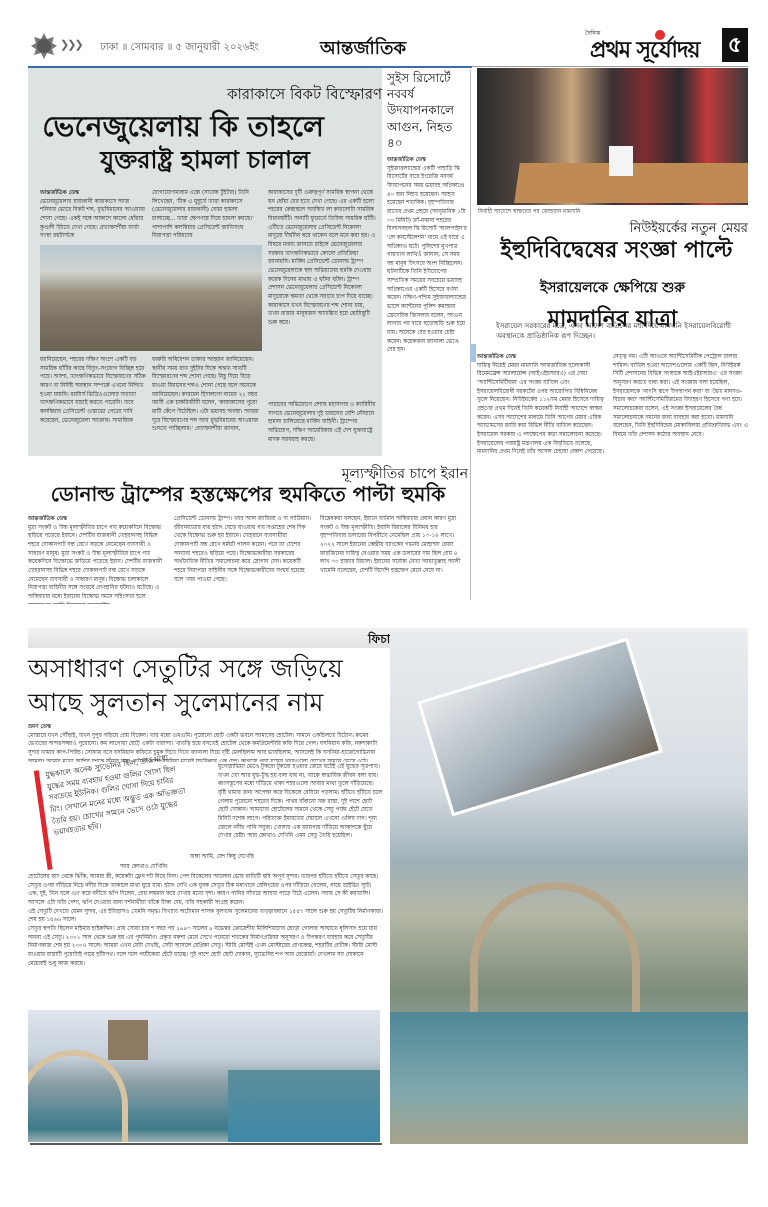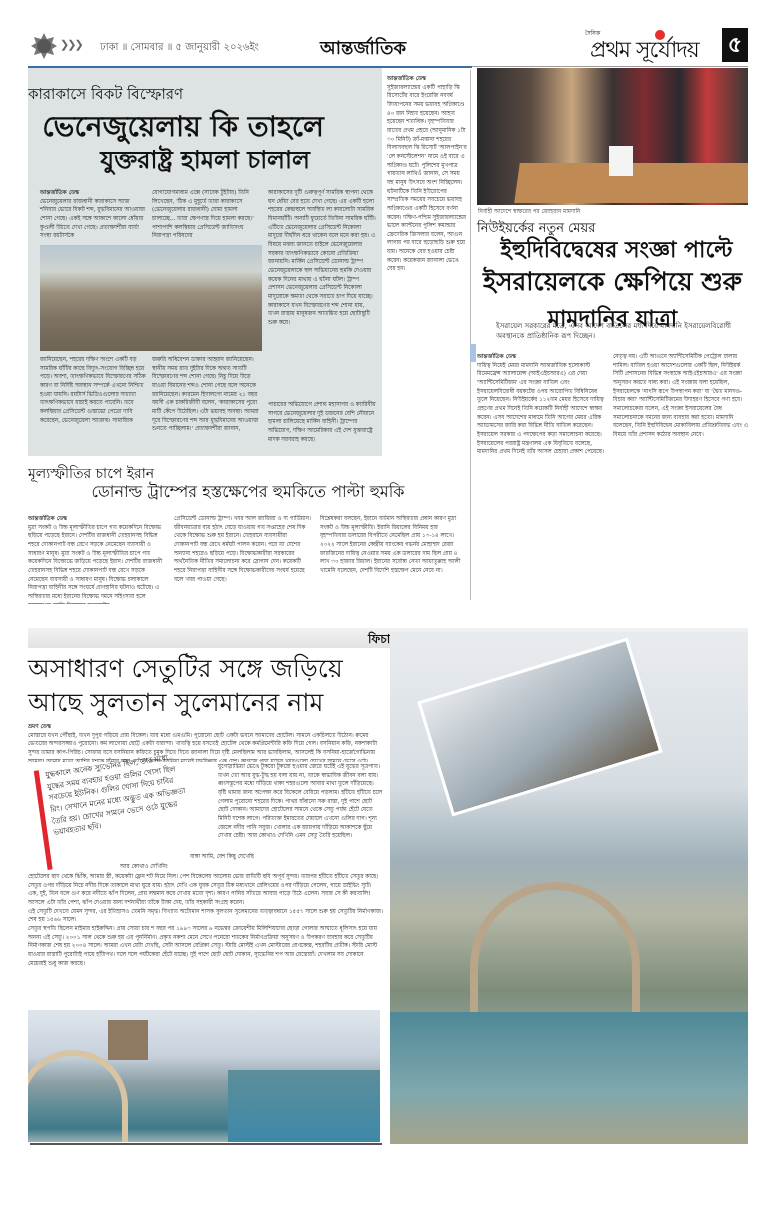--- a/index.html
+++ b/index.html
@@ -4,27 +4,27 @@
 <style>
 *{box-sizing:border-box;margin:0;padding:0}
 html,body{width:768px;height:1207px;background:#fff;overflow:hidden}
 body{font-family:"DejaVu Sans",sans-serif;color:#222;position:relative}
 .abs{position:absolute}
 .logo-icon{left:30px;top:32px;width:28px;height:28px}
 .chev{left:60px;top:38px;font-size:11px;color:#666;letter-spacing:-2px}
 .dateline{left:100px;top:39px;font-size:10px;color:#555}
 .section-title{left:320px;top:34px;font-size:18px;font-weight:bold;color:#111}
 .brand-small{left:585px;top:28px;font-size:6px;color:#333}
-.brand{left:590px;top:32px;font-size:22px;font-weight:normal;color:#111;font-family:"DejaVu Serif",serif;letter-spacing:-1px}
+.brand{left:590px;top:32px;font-size:22px;font-weight:bold;color:#111;font-family:"DejaVu Serif",serif;letter-spacing:-1px}
 .sun{left:655px;top:30px;width:10px;height:10px;border-radius:50%;background:#e53030}
 .pagenum{left:722px;top:28px;width:26px;height:34px;background:#111;color:#fff;font-size:22px;font-weight:bold;text-align:center;line-height:34px}
 .rule{left:28px;top:66px;width:444px;height:2px;background:#3b6ea5}
 .rule2{left:472px;top:66px;width:276px;height:1px;background:#999}
 .panel-grey{left:28px;top:68px;width:354px;height:388px;background:#dde2e3}
-.kicker{font-size:14px;color:#111;text-align:left}
+.kicker{font-size:14px;color:#111;text-align:right}
 .headline{font-size:27px;font-weight:bold;color:#111;text-align:center;line-height:1.22}
 .body{font-size:5.6px;line-height:1.55;color:#333}
 .col{position:absolute}
 .photo{position:absolute;overflow:hidden}
 .p-city{background:linear-gradient(180deg,#b8c7d1 0%,#cfd4cf 25%,#9a8f7d 45%,#7e7263 70%,#6b6455 100%)}
 .p-mamdani{background:linear-gradient(90deg,#2a2a2c 0%,#5a4b42 20%,#c8a57e 35%,#3a3234 50%,#7d2c31 62%,#2b2a2e 75%,#c23b3b 85%,#3a3838 100%)}
 .p-table{position:absolute;left:40px;top:95px;width:245px;height:40px;background:#c08a55;transform:skewX(-8deg)}
 .p-bridge1{background:linear-gradient(180deg,#e9ecef 0%,#d6dde2 30%,#9fb0b8 45%,#b4b7a6 55%,#7e8d7a 70%,#9ab1b3 85%,#c1cfd0 100%)}
 .p-bridge2{background:linear-gradient(180deg,#dfe5ec 0%,#c6d1dc 35%,#8d9fa5 55%,#5d8a95 75%,#3f7a8a 90%,#9ab1b3 100%)}
 .arch{position:absolute;border:6px solid #c9b69a;border-bottom:none;border-radius:120px 120px 0 0}
@@ -74,46 +74,47 @@
   <div class="body">জানিয়েছেন, শহরের দক্ষিণ অংশে একটি বড় সামরিক ঘাঁটির কাছে বিদ্যুৎ-সংযোগ বিচ্ছিন্ন হয়ে পড়ে। অবশ্য, তাৎক্ষণিকভাবে বিস্ফোরণের সঠিক কারণ বা নির্দিষ্ট অবস্থান সম্পর্কে এখনো নিশ্চিত হওয়া যায়নি। রয়টার্স ভিডিওগুলোর সত্যতা তাৎক্ষণিকভাবে যাচাই করতে পারেনি। তবে কলম্বিয়ার প্রেসিডেন্ট গুস্তাভো পেত্রো দাবি করেছেন, ভেনেজুয়েলা আক্রান্ত। সামাজিক</div>
 </div>
 <div class="col" style="left:152px;top:355px;width:110px;height:95px;overflow:hidden">
   <div class="body">জরুরি অধিবেশন ডাকার আহ্বান জানিয়েছেন। স্থানীয় সময় রাত দুইটার দিকে অন্তত সাতটি বিস্ফোরণের শব্দ শোনা গেছে। নিচু দিয়ে উড়ে যাওয়া বিমানের শব্দও শোনা গেছে বলে অনেকে জানিয়েছেন। কারমেন হিদালগো নামের ২১ বছর বয়সী এক চাকরিজীবী বলেন, 'কারাকাসের পুরো মাটি কেঁপে উঠেছিল। এটা ভয়াবহ অবস্থা। আমরা দূরে বিস্ফোরণের শব্দ আর যুদ্ধবিমানের আওয়াজ শুনতে পাচ্ছিলাম।' প্রত্যক্ষদর্শীরা জানান,</div>
 </div>
 <div class="col" style="left:268px;top:400px;width:108px;height:50px;overflow:hidden">
   <div class="body">পাচারের অভিযোগে প্রশান্ত মহাসাগর ও ক্যারিবীয় সাগরে ভেনেজুয়েলার দুই ডজনের বেশি নৌযানে হামলা চালিয়েছে মার্কিন বাহিনী। ট্রাম্পের অভিযোগ, দক্ষিণ আমেরিকার এই দেশ যুক্তরাষ্ট্রে মাদক সরবরাহ করছে।</div>
 </div>
 
 <div class="col" style="left:387px;top:70px;width:80px;height:385px;overflow:hidden">
+  <div style="font-size:12px;line-height:1.35;color:#111">সুইস রিসোর্টে নববর্ষ উদযাপনকালে আগুন, নিহত ৪০</div>
   <div class="body" style="font-weight:bold;margin-top:4px">আন্তর্জাতিক ডেস্ক</div>
   <div class="body">সুইজারল্যান্ডের একটি পাহাড়ি স্কি রিসোর্টের বারে ইংরেজি নববর্ষ উদযাপনের সময় ভয়াবহ অগ্নিকাণ্ডে ৪০ জন নিহত হয়েছেন। আহত হয়েছেন শতাধিক। বৃহস্পতিবার রাতের প্রথম প্রহরে (আনুমানিক ১টা ৩০ মিনিট) ক্রাঁ-মন্তানা শহরের বিলাসবহুল স্কি রিসোর্ট 'আলপাইন'র 'লে কনস্টেলেশন' নামে ওই বারে এ অগ্নিকাণ্ড ঘটে। পুলিশের মুখপাত্র গায়তান লাথিওঁ জানান, সে সময় বহু মানুষ উৎসবে অংশ নিচ্ছিলেন। ঘটনাটিকে তিনি ইউরোপের সাম্প্রতিক সময়ের সবচেয়ে ভয়াবহ অগ্নিকাণ্ডের একটি হিসেবে বর্ণনা করেন। দক্ষিণ-পশ্চিম সুইজারল্যান্ডের ভালে ক্যান্টনের পুলিশ কমান্ডার ফ্রেদেরিক জিসলার বলেন, আগুন লাগার পর বারে হুড়োহুড়ি শুরু হয়ে যায়। অনেকে বের হওয়ার চেষ্টা করেন। কয়েকজন জানালা ভেঙে বের হন।</div>
 </div>
 <div class="abs divider-v" style="left:470px;top:70px;height:530px"></div>
 
 <div class="photo p-mamdani" style="left:477px;top:68px;width:271px;height:137px">
   <div class="p-table"></div>
   <div style="position:absolute;left:132px;top:78px;width:24px;height:30px;background:#f4f4f4"></div>
 </div>
 <div class="abs" style="left:478px;top:207px;font-size:5.6px;color:#444">নির্বাহী আদেশে স্বাক্ষরের পর জোহরান মামদানি</div>
 <div class="abs kicker" style="left:477px;top:218px;width:271px;font-size:13px">নিউইয়র্কের নতুন মেয়র</div>
 <div class="abs headline" style="left:481px;top:237px;width:271px;font-size:22px">ইহুদিবিদ্বেষের সংজ্ঞা পাল্টে</div>
-<div class="abs headline" style="left:477px;top:267px;width:271px;font-size:25px">ইসরায়েলকে ক্ষেপিয়ে শুরু</div>
+<div class="abs headline" style="left:477px;top:279px;width:271px;font-size:14px">ইসরায়েলকে ক্ষেপিয়ে শুরু</div>
 <div class="abs headline" style="left:477px;top:306px;width:271px;font-size:22px">মামদানির যাত্রা</div>
 <div class="abs subhead-bar"></div>
 <div class="abs dek" style="left:496px;top:322px;width:258px">ইসরায়েল সরকারের মতে, এসব আদেশ বাতিলের মধ্য দিয়ে মামদানি ইসরায়েলবিরোধী অবস্থানকে প্রাতিষ্ঠানিক রূপ দিচ্ছেন।</div>
 <div class="col" style="left:477px;top:352px;width:130px;height:248px;overflow:hidden">
   <div class="body" style="font-weight:bold">আন্তর্জাতিক ডেস্ক</div>
   <div class="body">দায়িত্ব নিয়েই মেয়র মামদানি আন্তর্জাতিক হলোকাস্ট রিমেমব্রেন্স অ্যালায়েন্স (আইএইচআরএ) এর দেয়া 'অ্যান্টিসেমিটিজম' এর সংজ্ঞা বাতিল এবং ইসরায়েলবিরোধী বয়কটের ওপর আরোপিত বিধিনিষেধ তুলে নিয়েছেন। নিউইয়র্কের ১১২তম মেয়র হিসেবে দায়িত্ব গ্রহণের প্রথম দিনেই তিনি কয়েকটি নির্বাহী আদেশে স্বাক্ষর করেন। এসব আদেশের মাধ্যমে তিনি আগের মেয়র এরিক অ্যাডামসের জারি করা বিভিন্ন নীতি বাতিল করেছেন। ইসরায়েল সরকার এ পদক্ষেপের কড়া সমালোচনা করেছে। ইসরায়েলের পররাষ্ট্র মন্ত্রণালয় এক বিবৃতিতে বলেছে, মামদানির প্রথম দিনেই তাঁর আসল চেহারা প্রকাশ পেয়েছে।</div>
 </div>
 <div class="col" style="left:613px;top:352px;width:135px;height:248px;overflow:hidden">
   <div class="body">নেতৃত্ব নয়। এটি আগুনে অ্যান্টিসেমিটিক পেট্রোল ঢালার শামিল। বাতিল হওয়া আদেশগুলোর একটি ছিল, নিউইয়র্ক সিটি প্রশাসনের বিভিন্ন সংস্থাকে আইএইচআরএ' এর সংজ্ঞা অনুসরণ করতে বাধ্য করা। এই সংজ্ঞায় বলা হয়েছিল, ইসরায়েলকে 'নাৎসি রূপে উপস্থাপন করা' বা 'দ্বৈত মানদণ্ড- বিচার করা' অ্যান্টিসেমিটিজমের উদাহরণ হিসেবে গণ্য হবে। সমালোচকেরা বলেন, এই সংজ্ঞা ইসরায়েলের বৈধ সমালোচনাকে দমনের জন্য ব্যবহার করা হতো। মামদানি বলেছেন, তিনি ইহুদিবিদ্বেষ মোকাবিলায় প্রতিশ্রুতিবদ্ধ এবং এ বিষয়ে তাঁর প্রশাসন কঠোর অবস্থান নেবে।</div>
 </div>
 
 <div class="abs kicker" style="left:28px;top:462px;width:440px;font-size:14px">মূল্যস্ফীতির চাপে ইরান</div>
-<div class="abs headline" style="left:28px;top:482px;width:440px;font-size:16px;font-weight:normal">ডোনাল্ড ট্রাম্পের হস্তক্ষেপের হুমকিতে পাল্টা হুমকি</div>
+<div class="abs headline" style="left:28px;top:482px;width:440px;font-size:20px;font-weight:bold">ডোনাল্ড ট্রাম্পের হস্তক্ষেপের হুমকিতে পাল্টা হুমকি</div>
 <div class="col" style="left:28px;top:514px;width:138px;height:90px;overflow:hidden">
   <div class="body" style="font-weight:bold">আন্তর্জাতিক ডেস্ক</div>
   <div class="body">মুদ্রা সংকট ও উচ্চ মূল্যস্ফীতির চাপে গত কয়েকদিনে বিক্ষোভ ছড়িয়ে পড়েছে ইরানে। দেশটির রাজধানী তেহরানসহ বিভিন্ন শহরে দোকানপাট বন্ধ রেখে সড়কে নেমেছেন ব্যবসায়ী ও সাধারণ মানুষ। মুদ্রা সংকট ও উচ্চ মূল্যস্ফীতির চাপে গত কয়েকদিনে বিক্ষোভে জড়িয়ে পড়েছে ইরান। দেশটির রাজধানী তেহরানসহ বিভিন্ন শহরে দোকানপাট বন্ধ রেখে সড়কে নেমেছেন ব্যবসায়ী ও সাধারণ মানুষ। বিক্ষোভ চলাকালে নিরাপত্তা বাহিনীর সঙ্গে সংঘর্ষে প্রাণহানির ঘটনাও ঘটেছে। এ অস্থিরতার মধ্যে ইরানের বিক্ষোভ দমনে সহিংসতা হলে হস্তক্ষেপের হুমকি দিয়েছেন যুক্তরাষ্ট্রের</div>
 </div>
 <div class="col" style="left:174px;top:514px;width:138px;height:90px;overflow:hidden">
   <div class="body">প্রেসিডেন্ট ডোনাল্ড ট্রাম্প। খবর আল জাজিরা ও দ্য গার্ডিয়ান। জীবনযাত্রার ব্যয় হঠাৎ বেড়ে যাওয়ায় গত সপ্তাহের শেষ দিক থেকে বিক্ষোভ শুরু হয় ইরানে। তেহরানে ব্যবসায়ীরা দোকানপাট বন্ধ রেখে ধর্মঘট পালন করেন। পরে তা দেশের অন্যান্য শহরেও ছড়িয়ে পড়ে। বিক্ষোভকারীরা সরকারের অর্থনৈতিক নীতির সমালোচনা করে স্লোগান দেন। কয়েকটি শহরে নিরাপত্তা বাহিনীর সঙ্গে বিক্ষোভকারীদের সংঘর্ষ হয়েছে বলে খবর পাওয়া গেছে।</div>
 </div>
 <div class="col" style="left:320px;top:514px;width:145px;height:90px;overflow:hidden">
   <div class="body">বিশ্লেষকরা বলছেন, ইরানে বর্তমান অস্থিরতার প্রধান কারণ মুদ্রা সংকট ও উচ্চ মূল্যস্ফীতি। ইরানি রিয়ালের বিনিময় হার বৃহস্পতিবার ডলারের বিপরীতে নেমেছিল প্রায় ১৩-১৪ লাখে। ২০২২ সালে ইরানের কেন্দ্রীয় ব্যাংকের গভর্নর মোহাম্মদ রেজা ফারজিনের দায়িত্ব নেওয়ার সময় এক ডলারের দাম ছিল প্রায় ৪ লাখ ৩০ হাজার রিয়াল। ইরানের সর্বোচ্চ নেতা আয়াতুল্লাহ আলী খামেনি বলেছেন, দেশটি বিদেশি হস্তক্ষেপ মেনে নেবে না।</div>
 </div>

